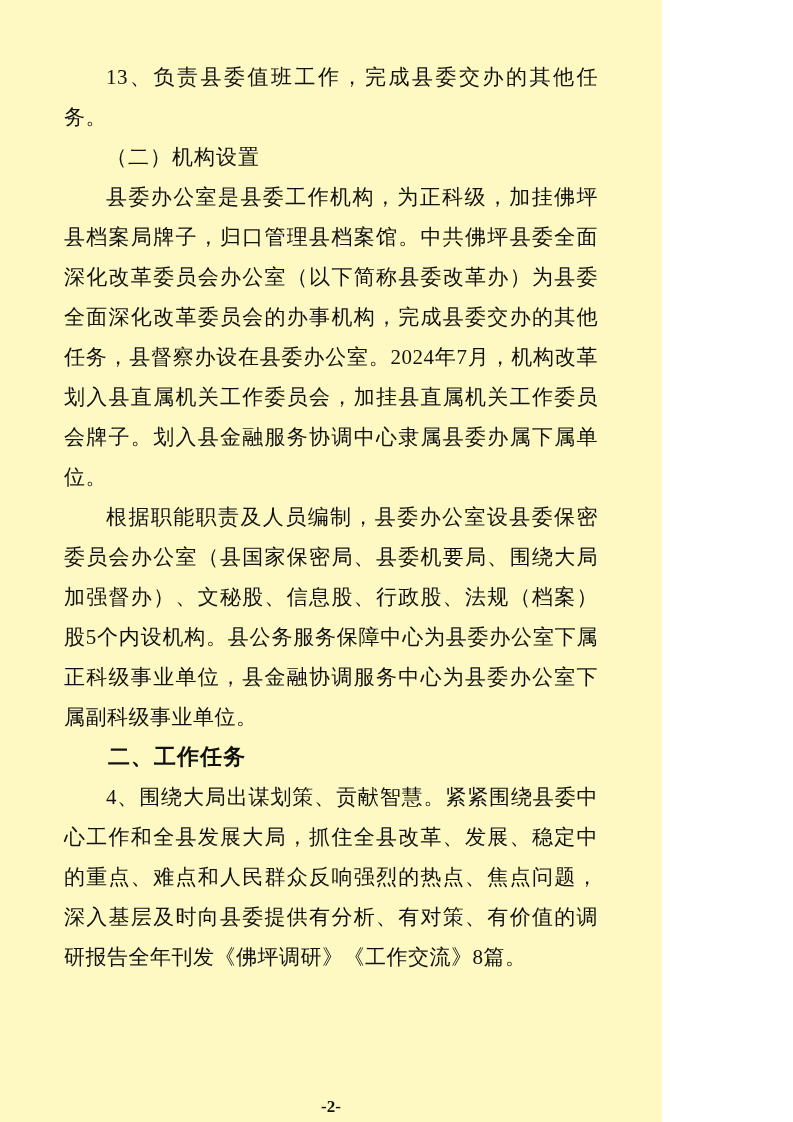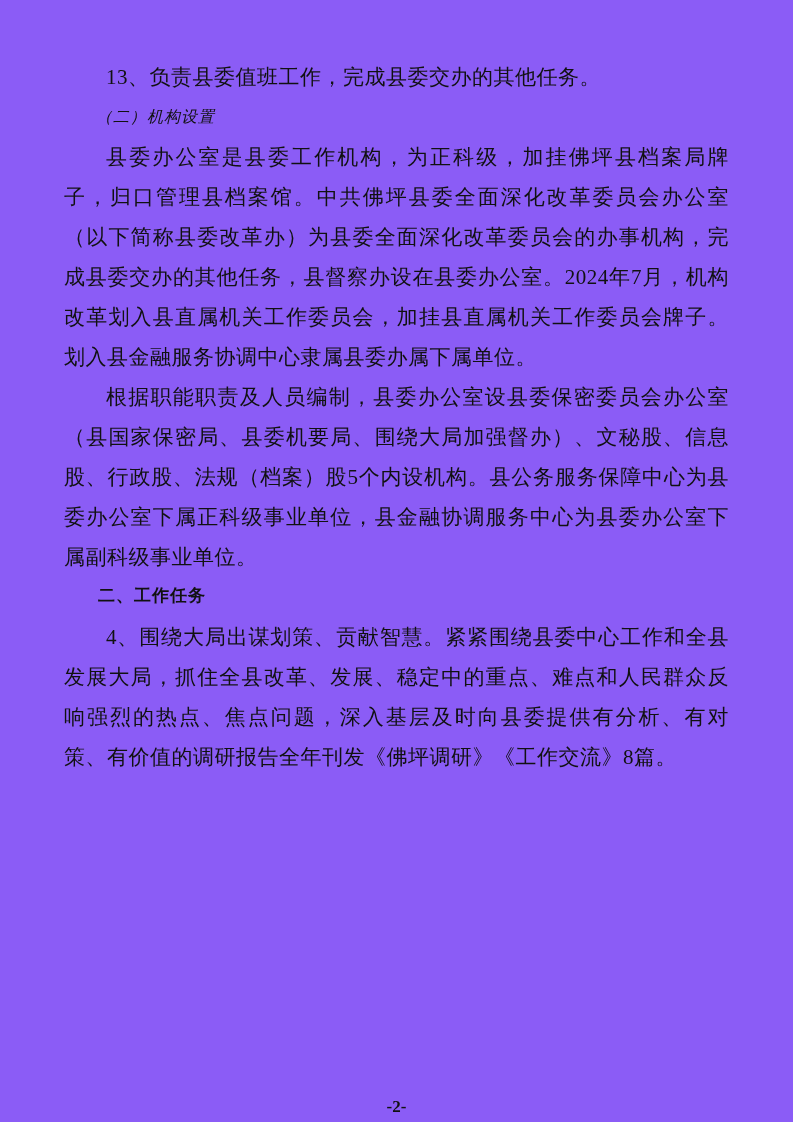--- a/index.html
+++ b/index.html
@@ -3,23 +3,23 @@
 <meta charset="utf-8">
 <style>
   * { box-sizing: border-box; }
   html, body {
     margin: 0;
     padding: 0;
     background: #ffffff;
   }
   .page {
     position: relative;
-    width: 793px;
+    width: 662px;
     height: 1122px;
-    background: #8b5cf6;
+    background: #fef9c3;
     overflow: hidden;
     font-family: "Liberation Serif", "DejaVu Serif", serif;
     color: #111111;
   }
   .content {
     position: absolute;
     top: 57px;
     left: 64px;
     right: 64px;
   }
@@ -28,30 +28,29 @@
     padding: 0;
   }
   .body {
     font-size: 21px;
     line-height: 40px;
     text-align: justify;
     text-indent: 2em;
     letter-spacing: 0.5px;
   }
   .subheading {
-    font-size: 16px;
+    font-size: 21px;
     line-height: 40px;
     text-indent: 2em;
     letter-spacing: 1px;
-    font-style: italic;
   }
   .heading {
-    font-family: Liberation Mono, monospace;
+    font-family: Liberation Serif, serif;
     font-weight: bold;
-    font-size: 17px;
+    font-size: 22px;
     line-height: 40px;
     text-indent: 2em;
     letter-spacing: 1px;
   }
   .spaced {
     margin-top: 13px !important;
   }
   .footer {
     position: absolute;
     bottom: 5px;

